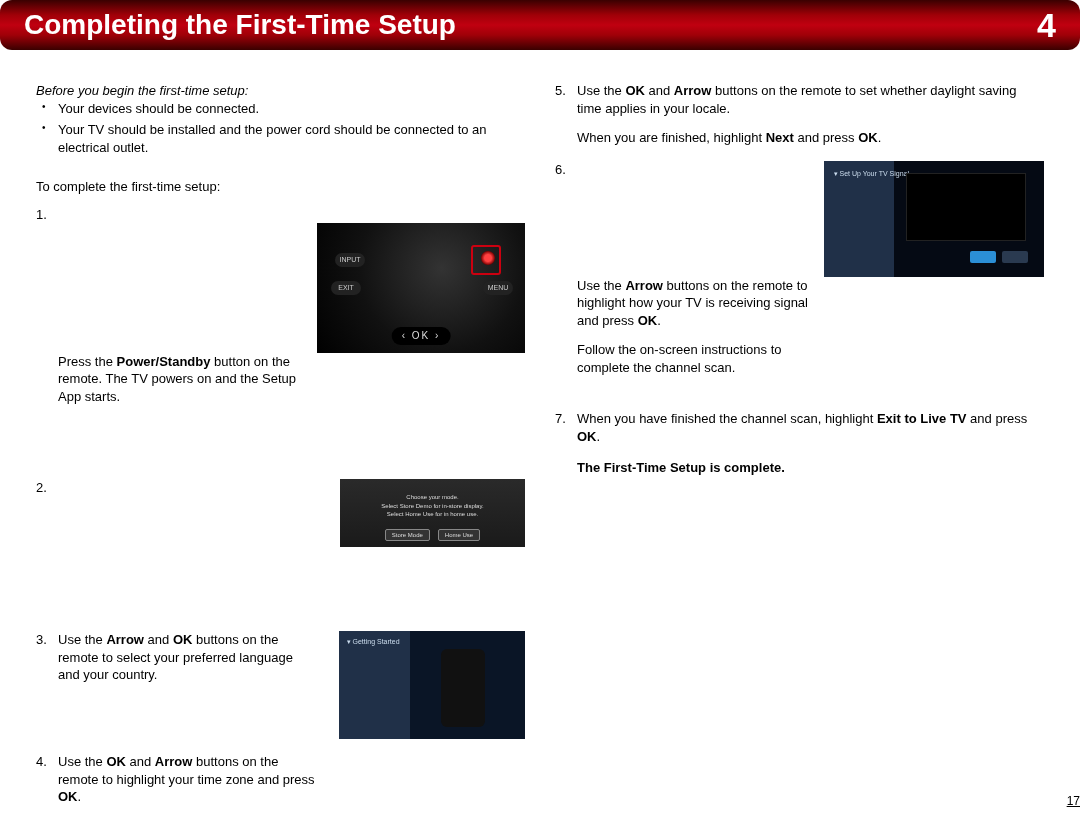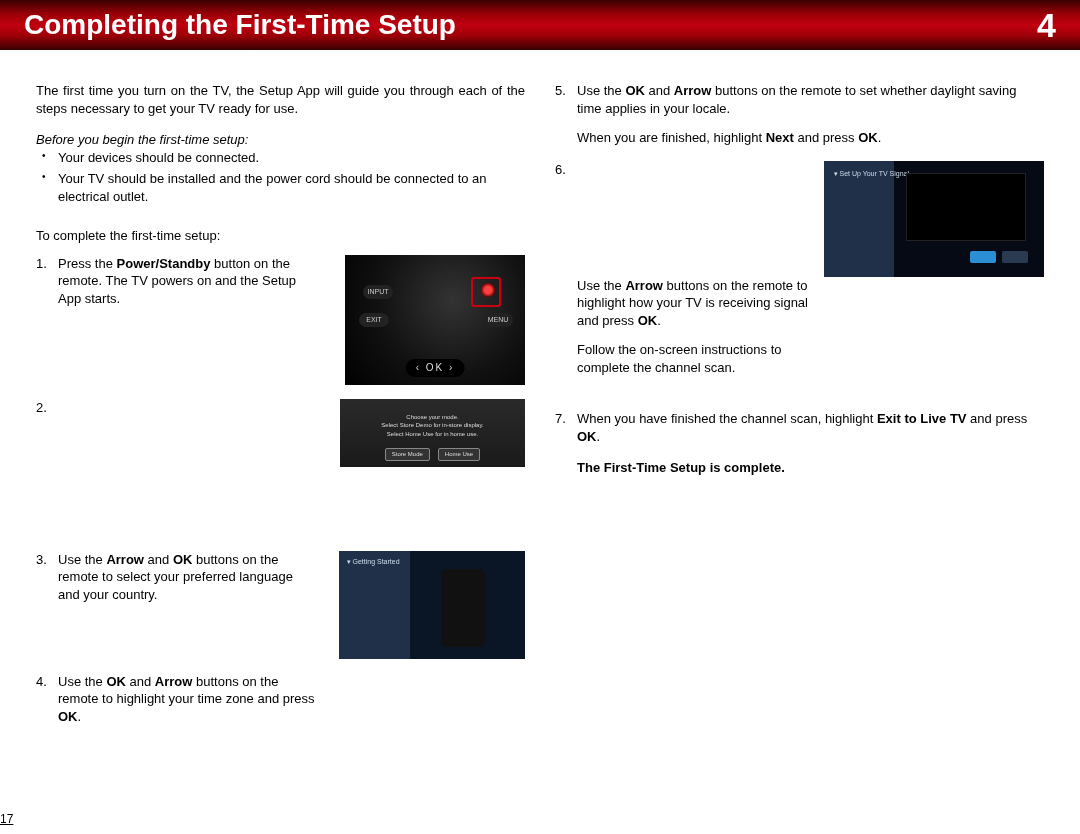--- a/index.html
+++ b/index.html
@@ -12,20 +12,21 @@
     color: #000;
   }
   .header {
     height: 50px;
     background: linear-gradient(to bottom, #3a0000 0%, #a00008 30%, #c00010 50%, #a00008 70%, #3a0000 100%);
     display: flex;
     align-items: center;
     justify-content: space-between;
     padding: 0 24px 0 24px;
     color: #fff;
+    border-radius: 12px;
   }
   .header .title {
     font-size: 28px;
     font-weight: 600;
     letter-spacing: 0px;
   }
   .header .chapnum {
     font-size: 34px;
     font-weight: 600;
   }
@@ -64,25 +65,26 @@
     left: 0;
     top: 0;
   }
   .right5 ol.steps { counter-reset: step 4; }
   b { font-weight: 700; }
   .fig-remote, .fig-choose, .fig-lang, .fig-signal {
     background: #111;
     display: inline-block;
   }
   .fig-remote {
-    width: 180px; height: 130px;
+    width: 208px; height: 130px;
     background: radial-gradient(circle at 60% 35%, #333 0%, #111 55%, #000 100%);
     position: relative;
     float: right;
     margin-left: 10px;
+    margin-top: 17px;
   }
   .fig-remote::before{
     content:""; position:absolute; top:22px; right:24px; width:26px; height:26px;
     border:2px solid #cc0010; border-radius:3px;
   }
   .fig-remote::after{
     content:""; position:absolute; top:28px; right:30px; width:14px; height:14px;
     border-radius:50%; background:radial-gradient(circle,#ff4040 35%,#700 70%);
   }
   .fig-remote .okbar{
@@ -126,40 +128,39 @@
   .fig-signal .tvs{position:absolute; top:12px; right:18px; width:120px; height:68px; background:#000; border:1px solid #222;}
   .fig-signal .done{position:absolute; bottom:14px; right:48px; width:26px; height:12px; background:#2b8fd6; border-radius:2px;}
   .fig-signal .pill{position:absolute; bottom:14px; right:16px; width:26px; height:12px; background:#2a3a50; border-radius:2px;}
 
   .step-with-fig { overflow: hidden; }
   .step-txt-col { float: left; width: 258px; }
   .step-txt-col-r { float: left; width: 246px; }
   .gap { margin-top: 12px; }
   .pagenum {
     position: absolute;
-    bottom: 8px;
+    bottom: 26px;
     left: 0; right: 0;
-    text-align: left;
+    text-align: right;
     font-size: 12px;
     text-decoration: underline;
   }
   .complete { font-weight: 700; padding-left: 22px; margin-top: 2px;}
 </style>
 </head>
 <body>
 
 <div class="header">
   <span class="title">Completing the First-Time Setup</span>
   <span class="chapnum">4</span>
 </div>
 
 <div class="content">
 
   <div class="col">
-    <p class="intro">The first time you turn on the TV, the Setup App will guide you through each of the steps necessary to get your TV ready for use.</p>
     <p class="subhead">Before you begin the first-time setup:</p>
     <ul class="bullets">
       <li>Your devices should be connected.</li>
       <li>Your TV should be installed and the power cord should be connected to an electrical outlet.</li>
     </ul>
     <p class="preline">To complete the first-time setup:</p>
 
     <ol class="steps">
       <li class="step-with-fig">
         <div class="fig-remote">

